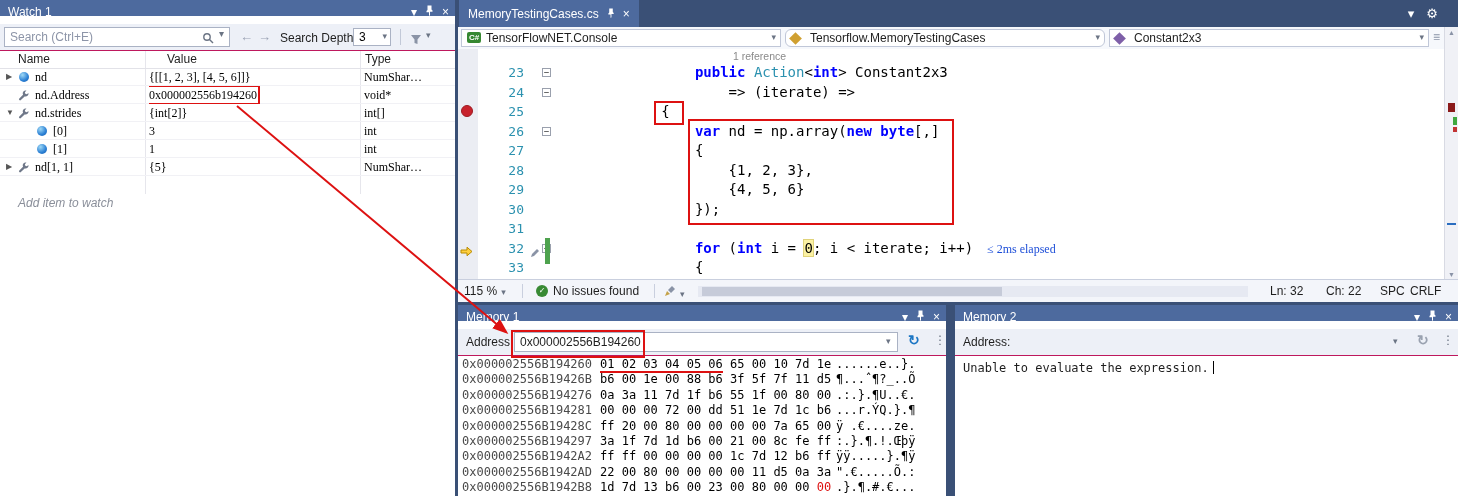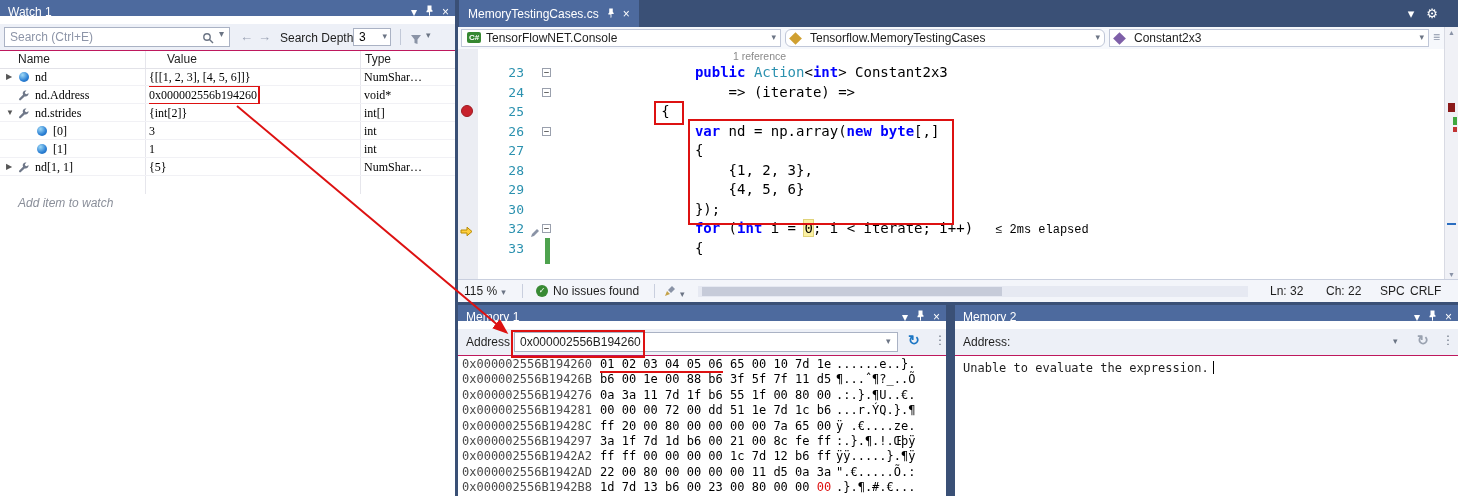--- a/index.html
+++ b/index.html
@@ -62,21 +62,21 @@
   .gutter-strip{position:absolute;left:0;top:0;width:20px;height:100%;background:#ebedf3;}
   .code-lines{position:absolute;left:0;top:0;right:0;}
   .codelens{height:14px;line-height:14px;font-size:10.5px;color:#8a8a8a;padding-left:275px;}
   .code-line{display:flex;height:19.5px;line-height:19.5px;font-family:"DejaVu Sans Mono",monospace;font-size:14px;}
   .cl-gutter{width:20px;flex:none;position:relative;}
   .cl-num{width:46px;flex:none;text-align:right;padding-right:6px;color:var(--line-number,#2b91af);font-size:13px;box-sizing:content-box;}
   .cl-fold{width:30px;flex:none;position:relative;}
   .cl-text{flex:none;white-space:pre;color:#000;}
   .tk-kw{color:var(--keyword,#0000ff);font-weight:bold;} .tk-ty{color:var(--type-name,#2b91af);} .tk-pl{color:#000;}
   .tk-hl{background:var(--value-highlight,#fbf1a3);outline:1px solid #e0d37a;}
-  .perftip{font-family:Liberation Mono, monospace;font-size:12px;color:#000000;margin-left:22px;}
+  .perftip{font-family:Liberation Serif, serif;font-size:12px;color:#1d4ed8;margin-left:14px;}
   .bp-dot{position:absolute;left:3px;top:3px;width:12px;height:12px;border-radius:50%;background:var(--breakpoint,#c8222c);border:1px solid #9e1b22;box-sizing:border-box;}
   .cur-arrow{position:absolute;left:2px;top:4px;}
   .fold-box{position:absolute;left:12px;top:5px;width:9px;height:9px;border:1px solid #9aa0ad;background:#fff;font-size:9px;line-height:7px;text-align:center;color:#333;box-sizing:border-box;}
   .pencil{position:absolute;left:1px;top:4px;}
   .change-bar{position:absolute;left:87px;top:189px;width:5px;height:26px;background:var(--change-bar,#4ea24e);}
   .anno-box{position:absolute;border:2px solid var(--annotation-red,#dd1111);z-index:40;pointer-events:none;}
   .anno-box.big{left:230px;top:70px;width:262px;height:102px;}
   .anno-box.small{left:196px;top:52px;width:26px;height:20px;}
   .vscroll{position:absolute;right:0;top:27px;bottom:22px;width:14px;background:#f0f1f6;border-left:1px solid #d8dae3;box-sizing:border-box;}
   .vscroll .arr{position:absolute;left:0;right:0;text-align:center;color:#8a93a6;font-size:7px;}
@@ -297,20 +297,26 @@
             <span class="cl-fold"></span>
             <span class="cl-text" style="padding-left: 168.6px;"><span class="tk-pl">{4, 5, 6}</span></span>
           </div>
           <div class="code-line">
             <span class="cl-gutter"></span>
             <span class="cl-num">30</span>
             <span class="cl-fold"></span>
             <span class="cl-text" style="padding-left: 134.88px;"><span class="tk-pl">});</span></span>
           </div>
           <div class="code-line">
+            <span class="cl-gutter"></span>
+            <span class="cl-num">31</span>
+            <span class="cl-fold"></span>
+            <span class="cl-text" style="padding-left: 0px;"></span>
+          </div>
+          <div class="code-line">
             <span class="cl-gutter">
               <span class="cur-arrow"><svg width="13" height="11" viewBox="0 0 13 11">
                   <path d="M1 4h6V1.2L12 5.5 7 9.8V7H1z" fill="#ffcf3f" stroke="#b98b00" stroke-width="1"></path>
                 </svg></span>
             </span>
             <span class="cl-num">32</span>
             <span class="cl-fold">
               <span class="pencil"><svg width="9" height="9" viewBox="0 0 9 9">
                   <path d="M0 9l1-3 5-5 2 2-5 5z" fill="#8a93a6"></path>
                 </svg></span>

